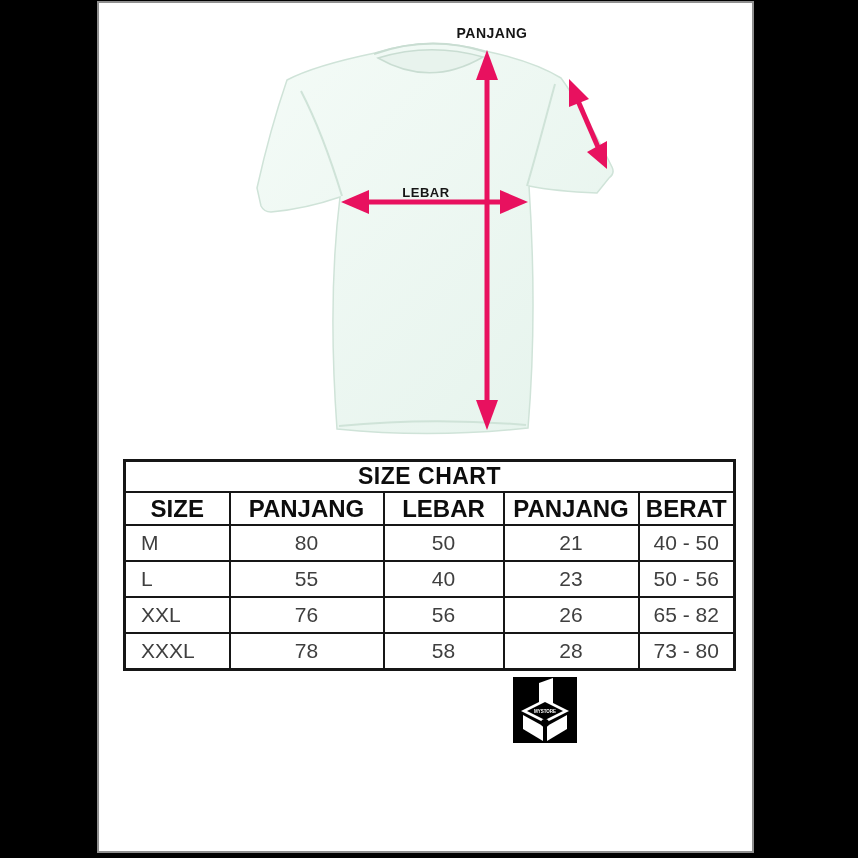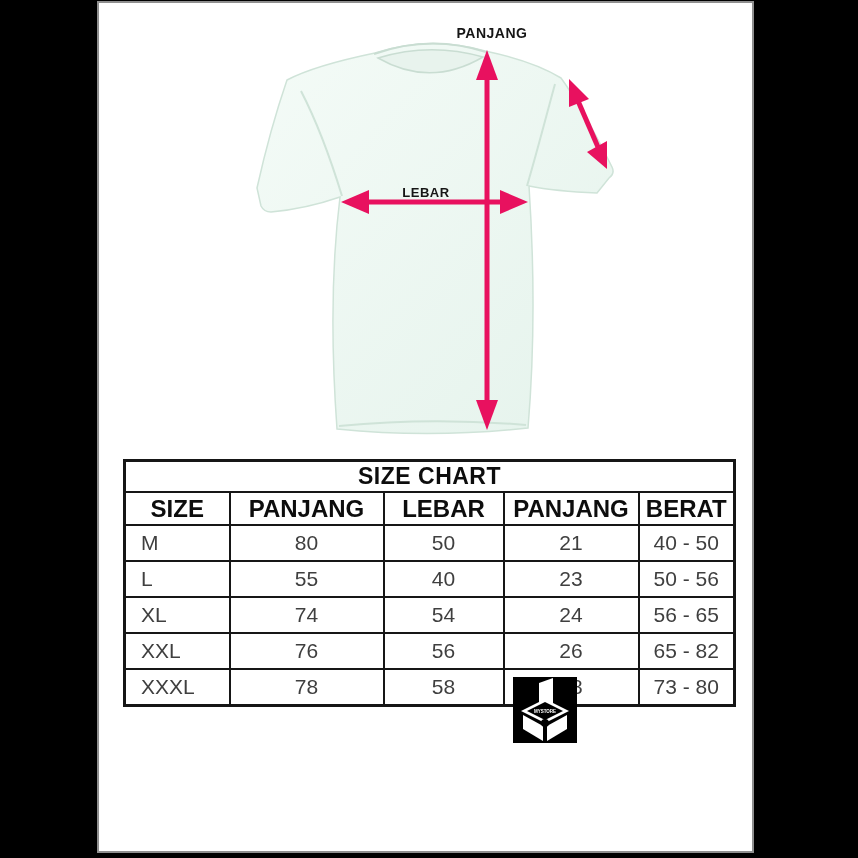--- a/index.html
+++ b/index.html
@@ -117,27 +117,20 @@
       <td>40 - 50</td>
     </tr>
     <tr class="data-row">
       <td class="size-col">L</td>
       <td>55</td>
       <td>40</td>
       <td>23</td>
       <td>50 - 56</td>
     </tr>
     <tr class="data-row">
-      <td class="size-col">XL</td>
-      <td>74</td>
-      <td>54</td>
-      <td>24</td>
-      <td>56 - 65</td>
-    </tr>
-    <tr class="data-row">
       <td class="size-col">XXL</td>
       <td>76</td>
       <td>56</td>
       <td>26</td>
       <td>65 - 82</td>
     </tr>
     <tr class="data-row">
       <td class="size-col">XXXL</td>
       <td>78</td>
       <td>58</td>

